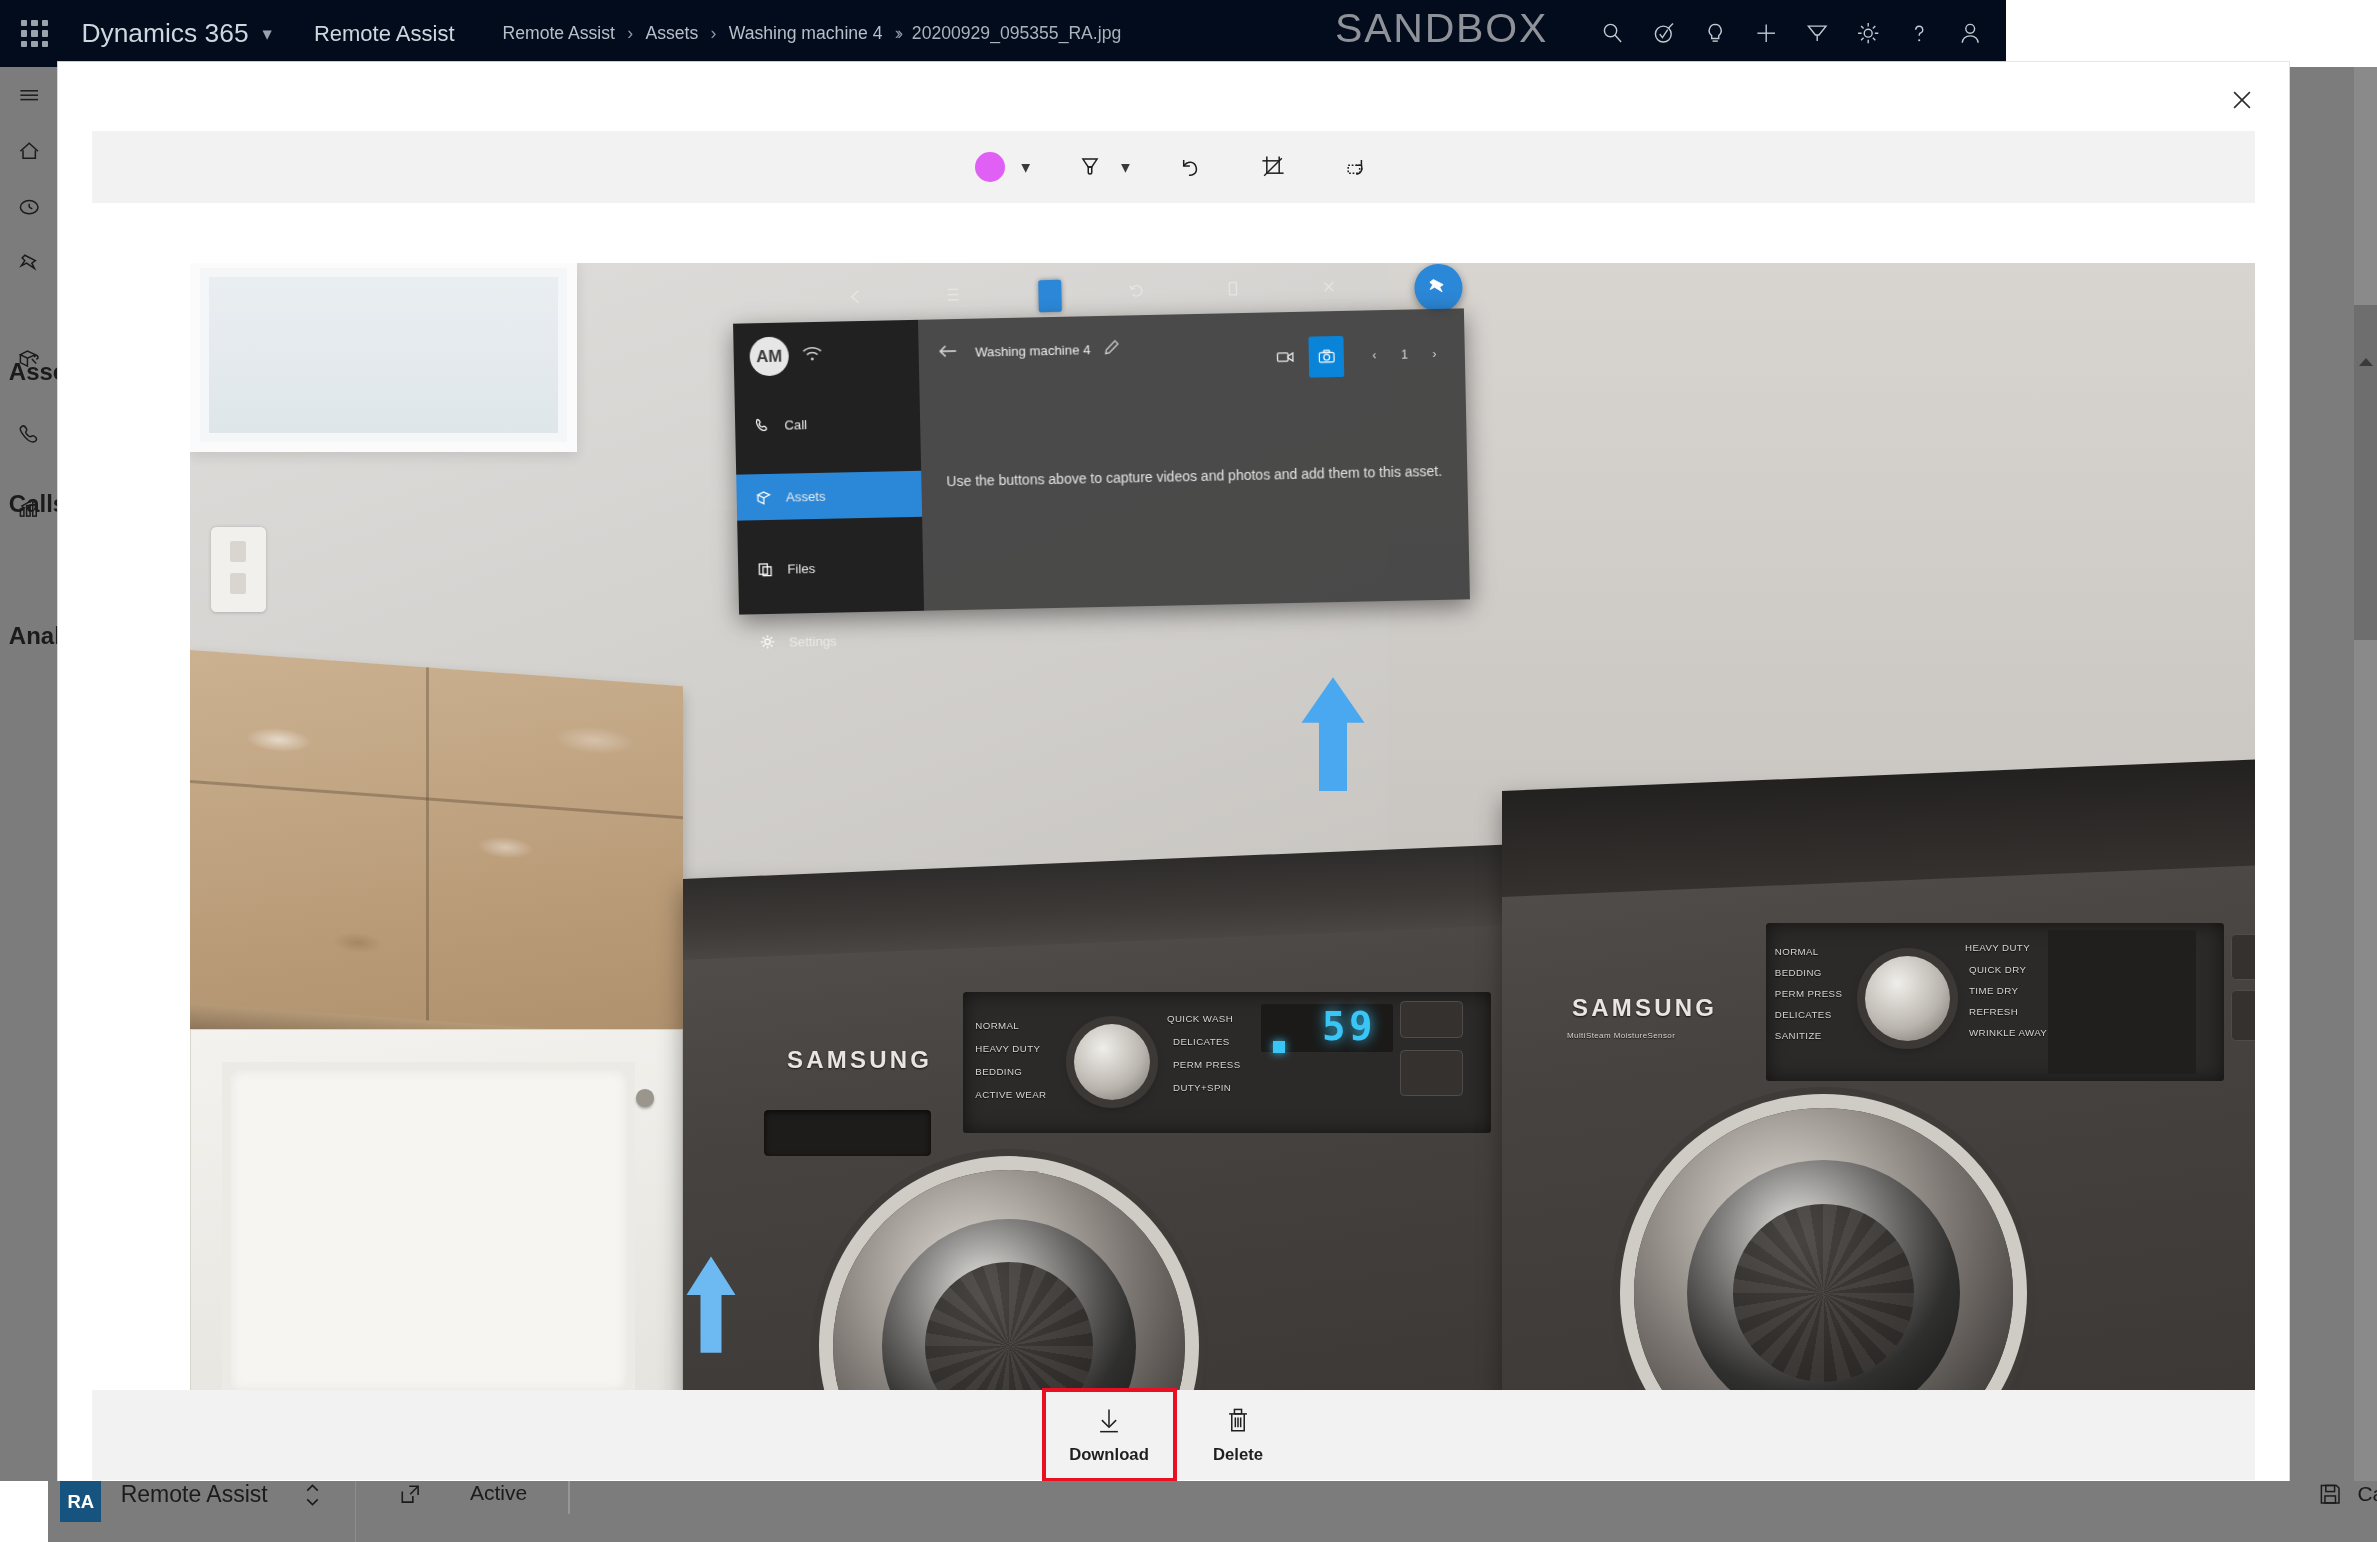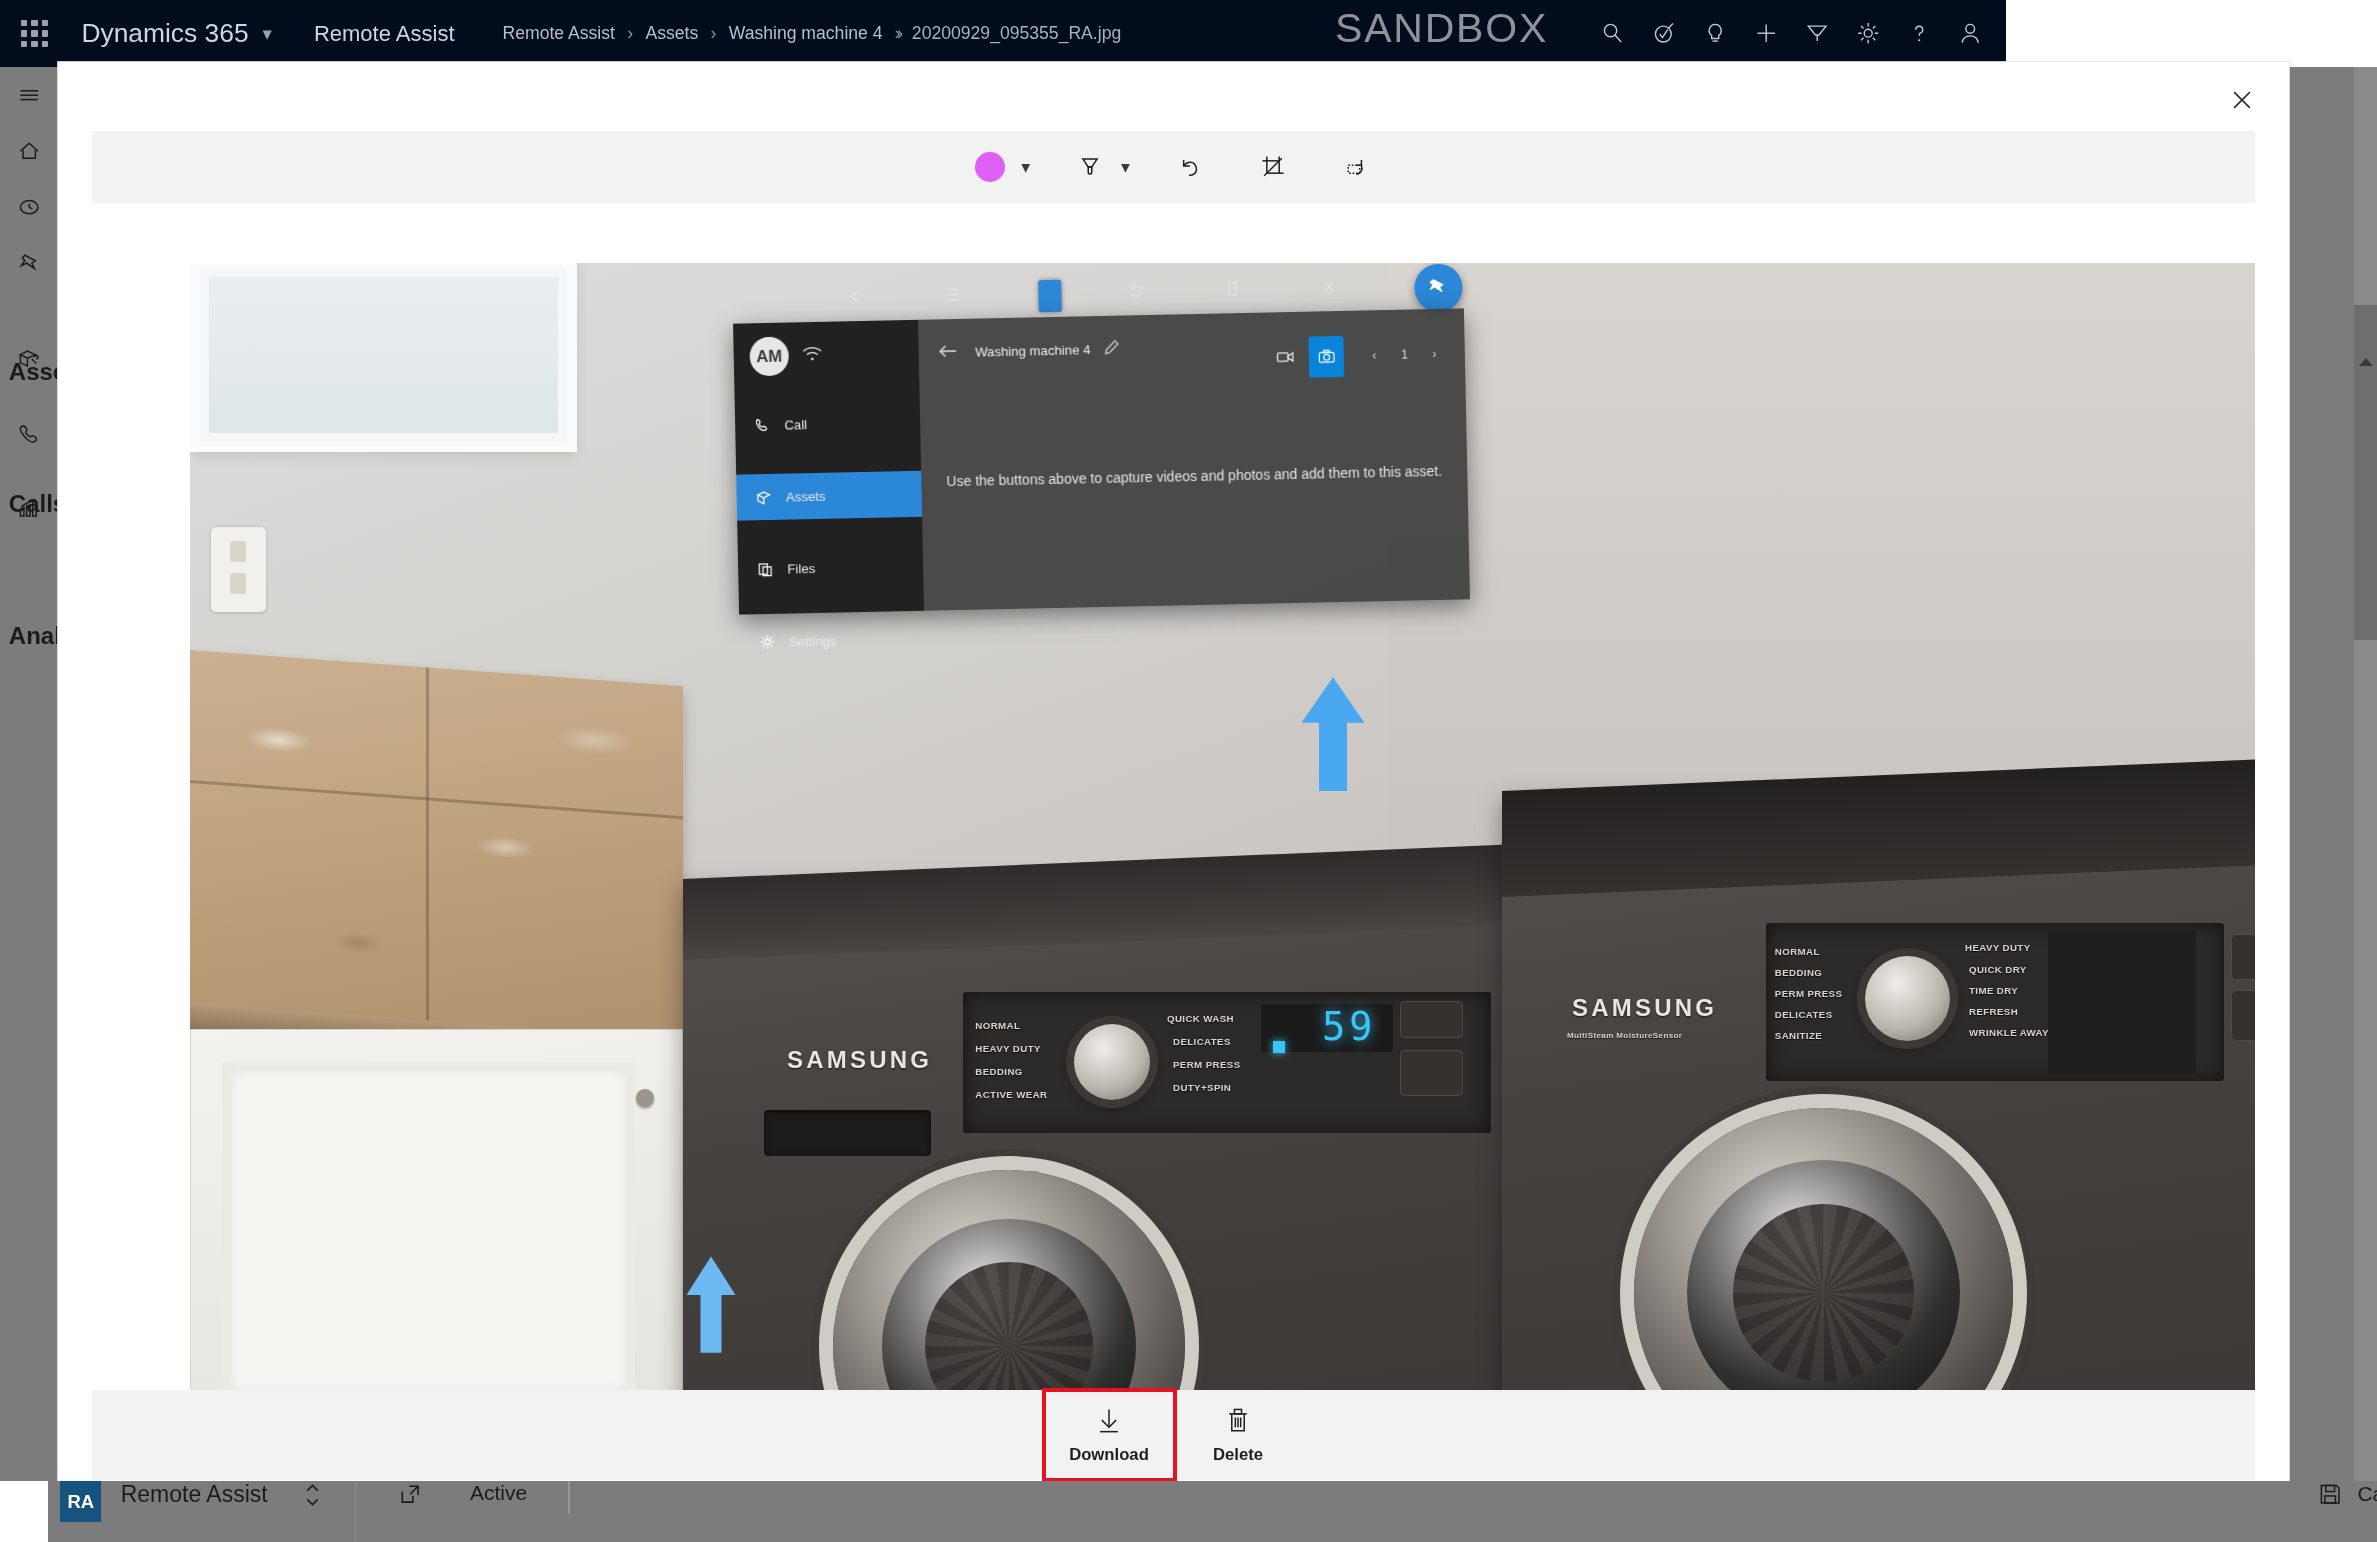--- a/index.html
+++ b/index.html
@@ -138,23 +138,23 @@
              transform: skewY(-2.4deg); transform-origin: left bottom; }
   .dryer .app-top { height: 106px; background: linear-gradient(180deg,#232120,#35312f); }
   .ctrl-panel { position: absolute; background: #2c2a29; border-radius: 3.5px;
                 box-shadow: inset 0 0 19.4px rgba(0,0,0,.6); }
   .brandmark { position: absolute; color: #e9e6e2; font-size: 24px; font-weight: 700;
                letter-spacing: 3.2px; text-shadow: 0 0.9px 1.8px rgba(0,0,0,.7); }
   .dial { position: absolute; border-radius: 50%;
           background: radial-gradient(circle at 38% 32%, #f0eeea, #b9b5ae 58%, #6f6b66 100%);
           box-shadow: 0 0 0 8px #3c3836, 0 5.3px 12.3px rgba(0,0,0,.55); }
   .cyc { position: absolute; color: #d8d4cf; font-size: 9.7px; letter-spacing: 0.4px;
-         white-space: nowrap; text-shadow: 0 0.9px 0.9px rgba(0,0,0,.8); font-weight: bold; }
+         white-space: nowrap; text-shadow: 0 0.9px 0.9px rgba(0,0,0,.8); }
   .digit-box { position: absolute; background: #1b1a19; border-radius: 2.6px; }
-  .digits { position: absolute; color: #39c6f7; font-size: 39px; font-weight: 400;
+  .digits { position: absolute; color: #39c6f7; font-size: 39px; font-weight: 700;
             letter-spacing: 3.5px; font-family: "DejaVu Sans Mono", monospace;
             text-shadow: 0 0 12.3px rgba(57,198,247,.95); }
   .led { position: absolute; width: 12.3px; height: 12.3px; background: #39c6f7;
          box-shadow: 0 0 8.8px rgba(57,198,247,.9); }
   .btn-sq { position: absolute; border: 0.9px solid #514c49; border-radius: 4.4px;
             background: #35312f; color: #c9c5c0; font-size: 8.8px; text-align: center; }
   .door { position: absolute; border-radius: 50%;
           background: radial-gradient(circle at 40% 30%, #e2dfda 0%, #b5b0a9 22%, #7c7772 48%, #4a4643 74%, #2a2725 100%);
           box-shadow: 0 0 0 14px #cfccc6, 0 0 0 21px #3f3b39, 0 8.8px 19.4px rgba(0,0,0,.5); }
   .door-glass { position: absolute; left: 14%; top: 14%; width: 72%; height: 72%;

